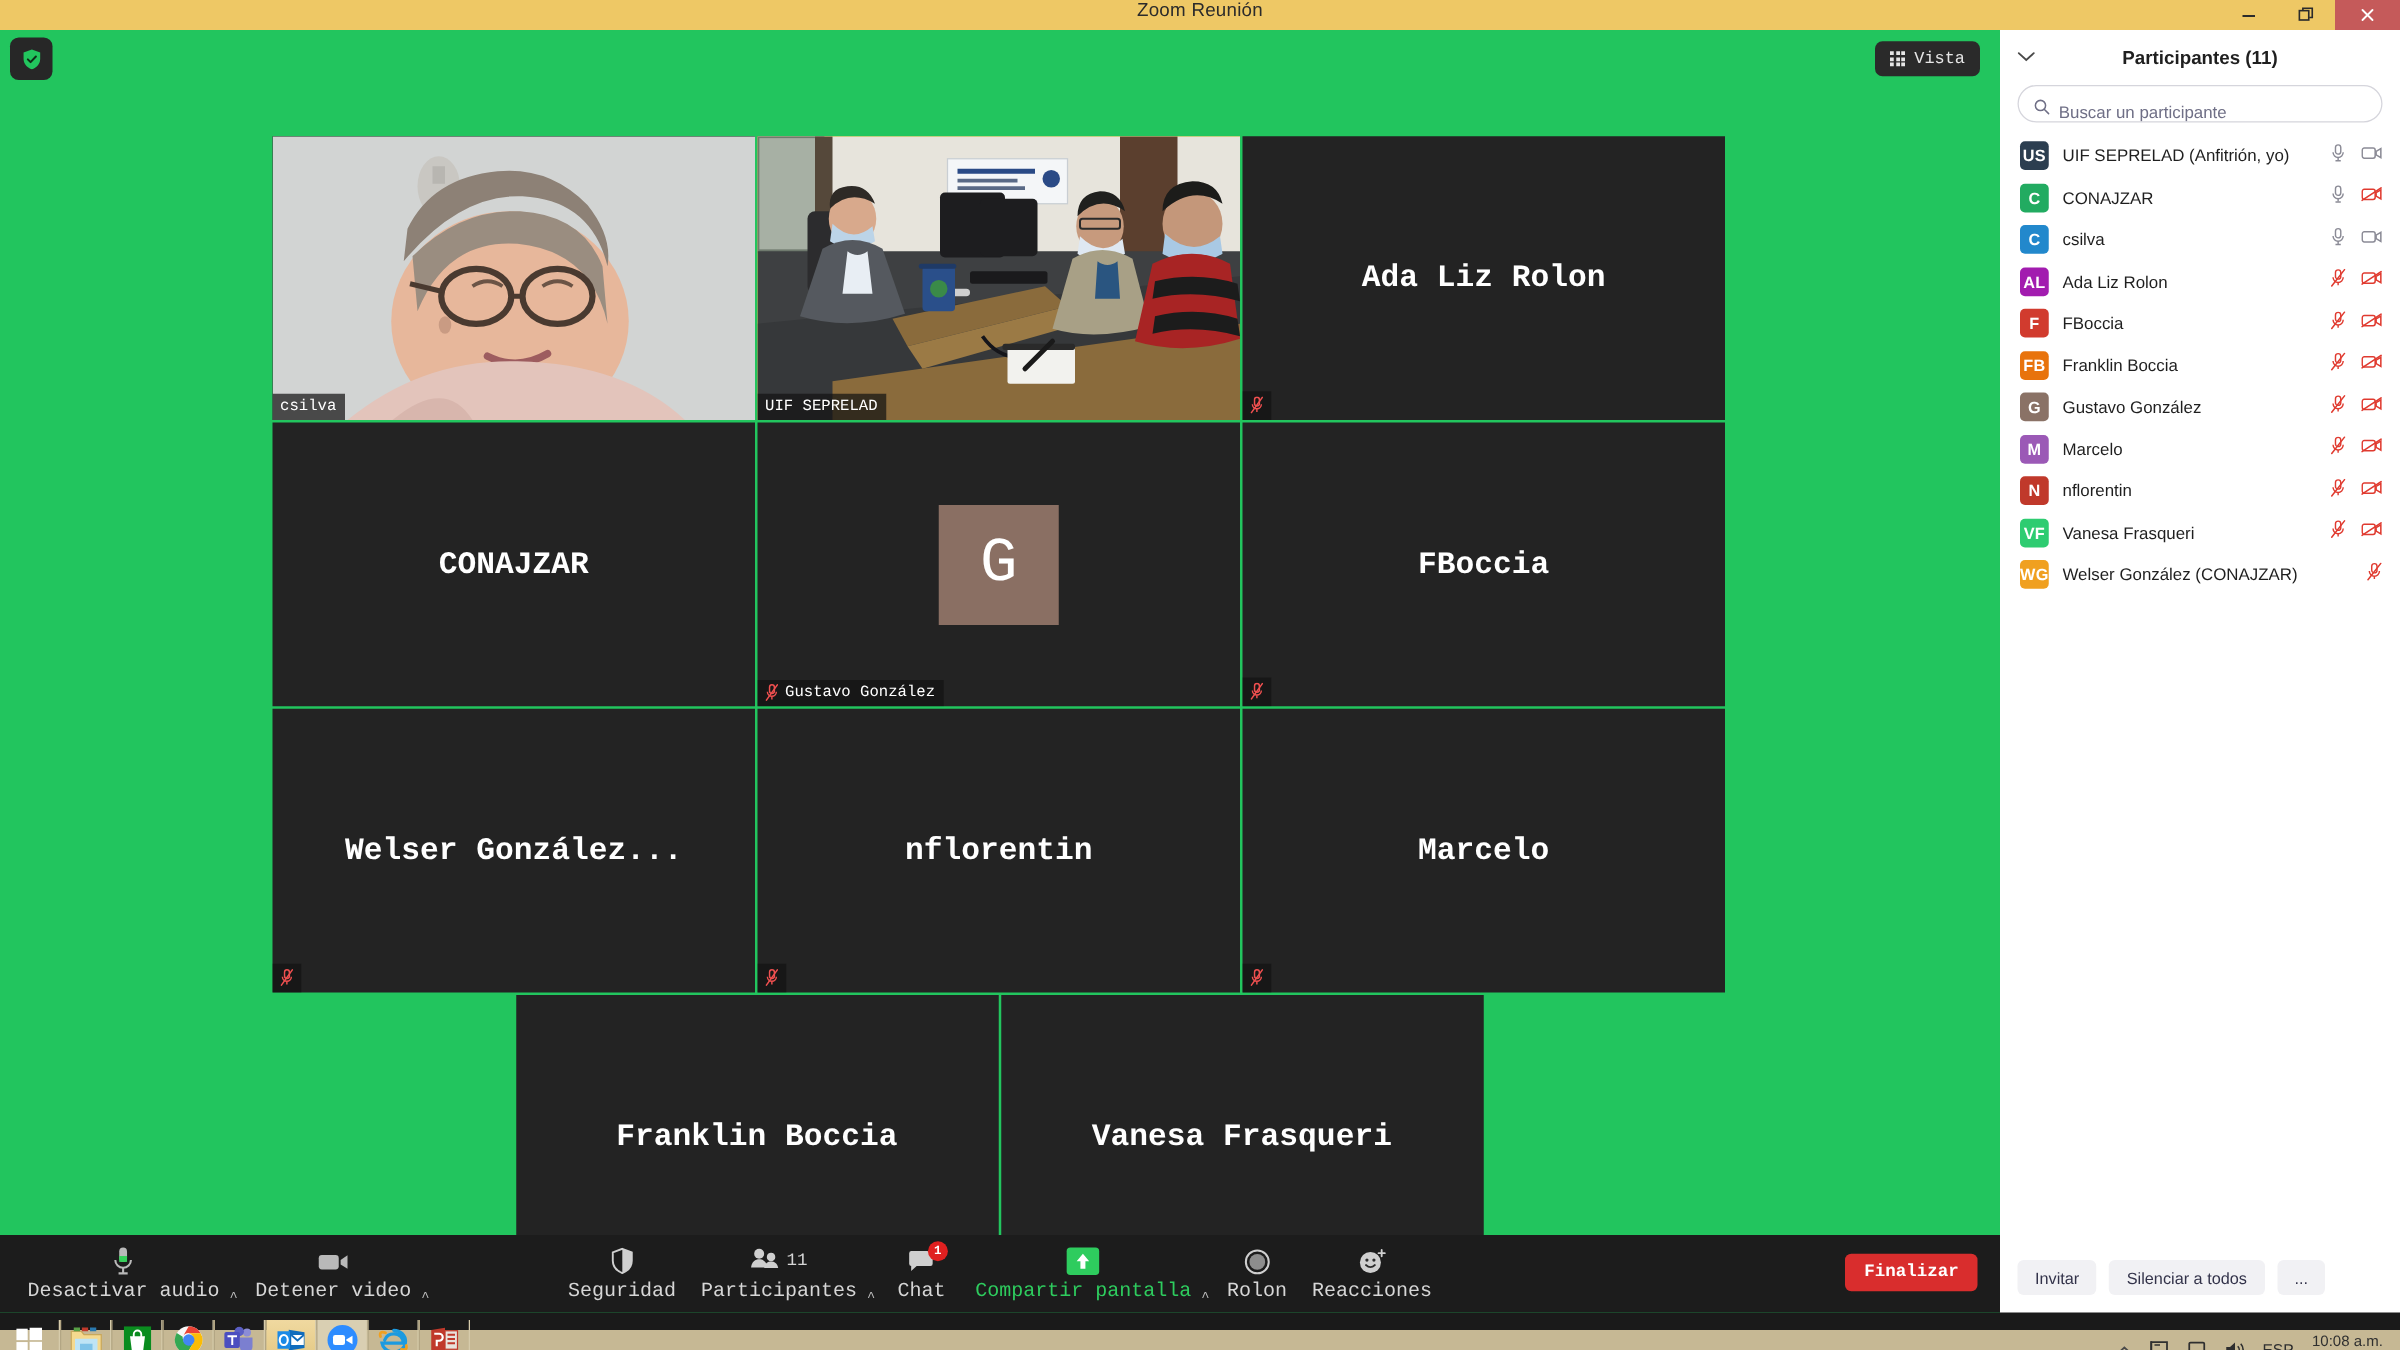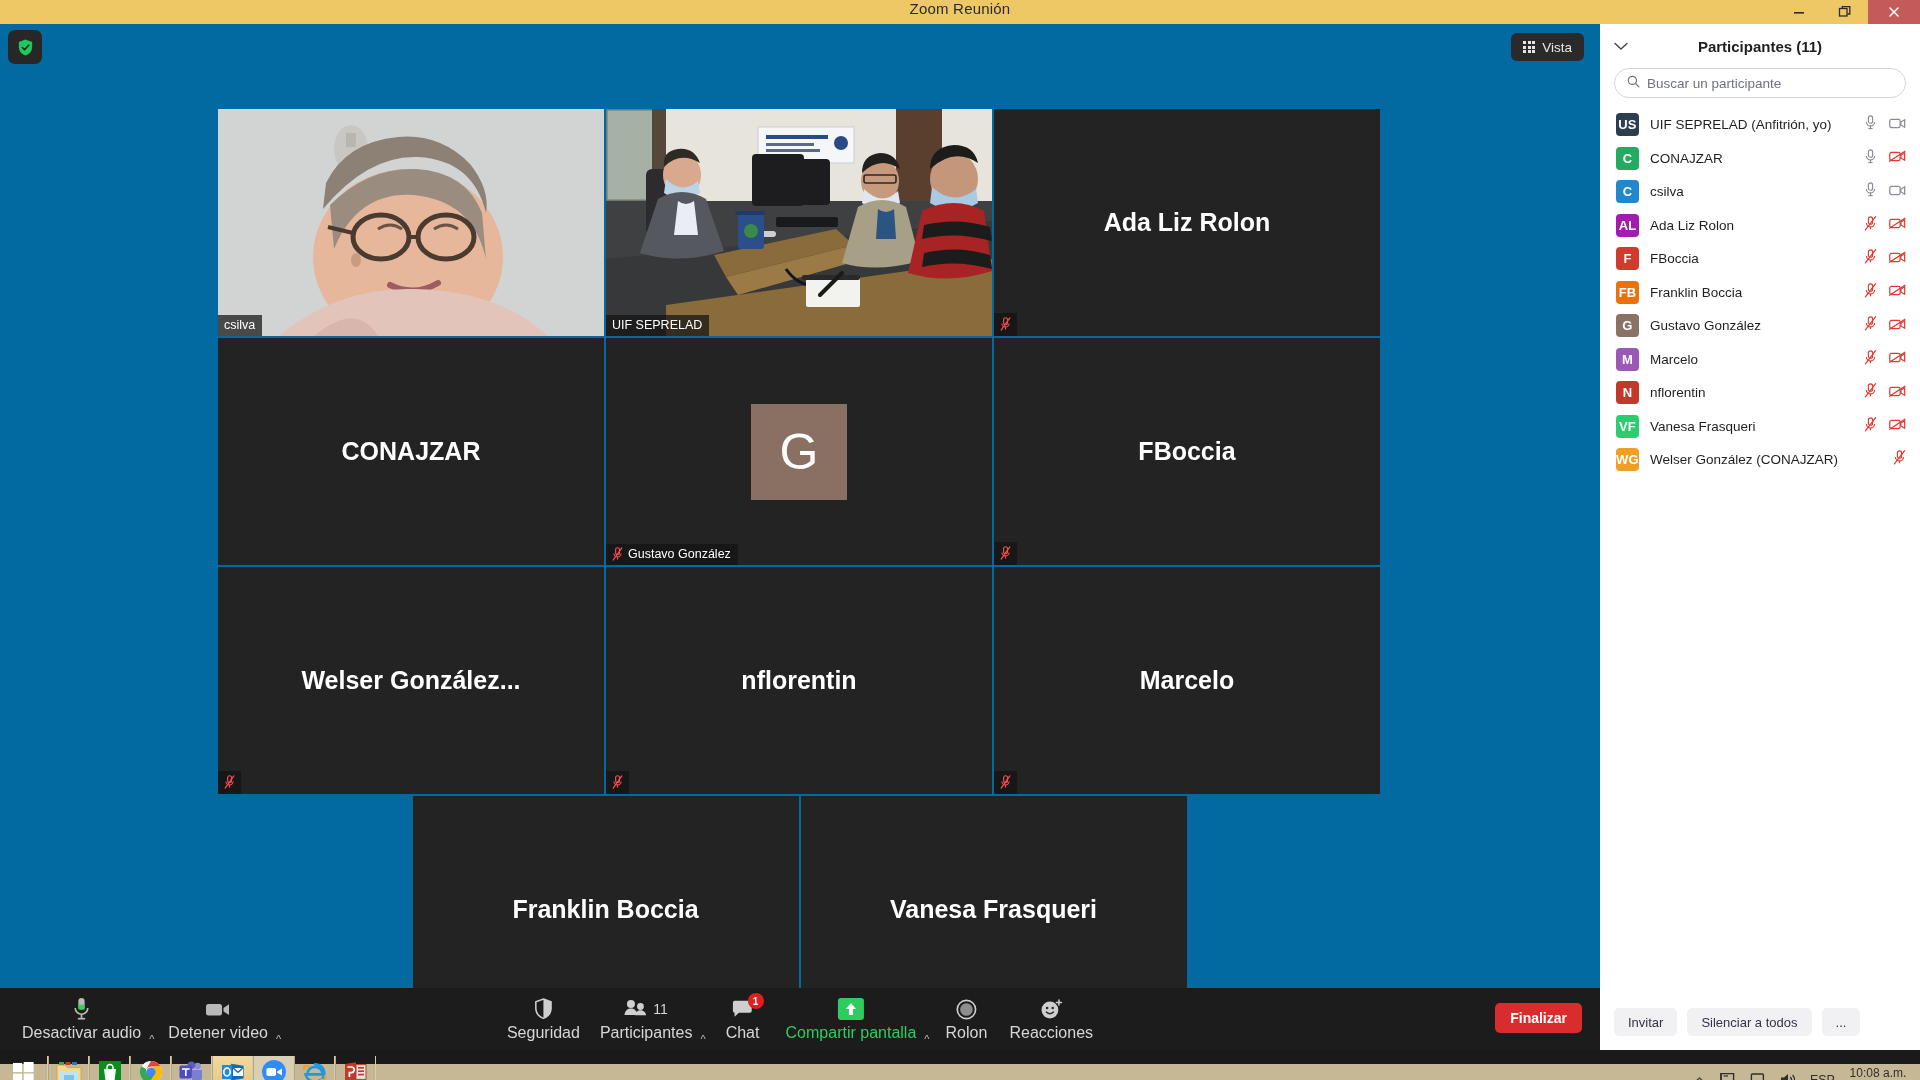--- a/index.html
+++ b/index.html
@@ -33,21 +33,22 @@
 
   
   .zoomwin {
     position: absolute; top: 24px; left: 0; width: 1920px; height: 1026px;
     background: #141414;
   }
 
   
   .stage {
     position: absolute; top: 0; left: 0; width: 1600px; height: 1026px;
-    background: #0369a1;
+    background: #22c55e;
+    font-family: Liberation Mono, monospace;
   }
   .stage-top {
     position: absolute; top: 0; left: 0; width: 1600px; height: 54px;
   }
   .shield {
     position: absolute; left: 8px; top: 6px;
     width: 34px; height: 34px; border-radius: 7px; background: #272727;
     display: flex; align-items: center; justify-content: center;
   }
   .view-btn {
@@ -110,21 +111,21 @@
     height: 44px; display: flex; align-items: center;
     position: relative;
   }
   .panel-chev { position: absolute; left: 14px; color: #4a4a4a; }
   .panel-title {
     flex: 1; text-align: center; font-size: 15px; font-weight: bold; color: #1f1f1f;
   }
   .search-wrap { padding: 0 14px 6px 14px; }
   .search-box {
     height: 30px; border: 1px solid #d5d5dc; border-radius: 15px;
-    display: flex; align-items: center; gap: 7px; padding: 0 12px;
+    display: flex; align-items: flex-end; gap: 7px; padding: 0 12px;
     background: #fff;
   }
   .search-box input {
     border: 0; outline: 0; font-size: 13.5px; color: #3a3a55;
     font-family: "Liberation Sans", sans-serif; width: 100%;
     background: transparent;
   }
   .search-box input::placeholder { color: #6f6f86; }
   .plist { flex: 1; overflow: hidden; padding-top: 4px; }
   .prow {

